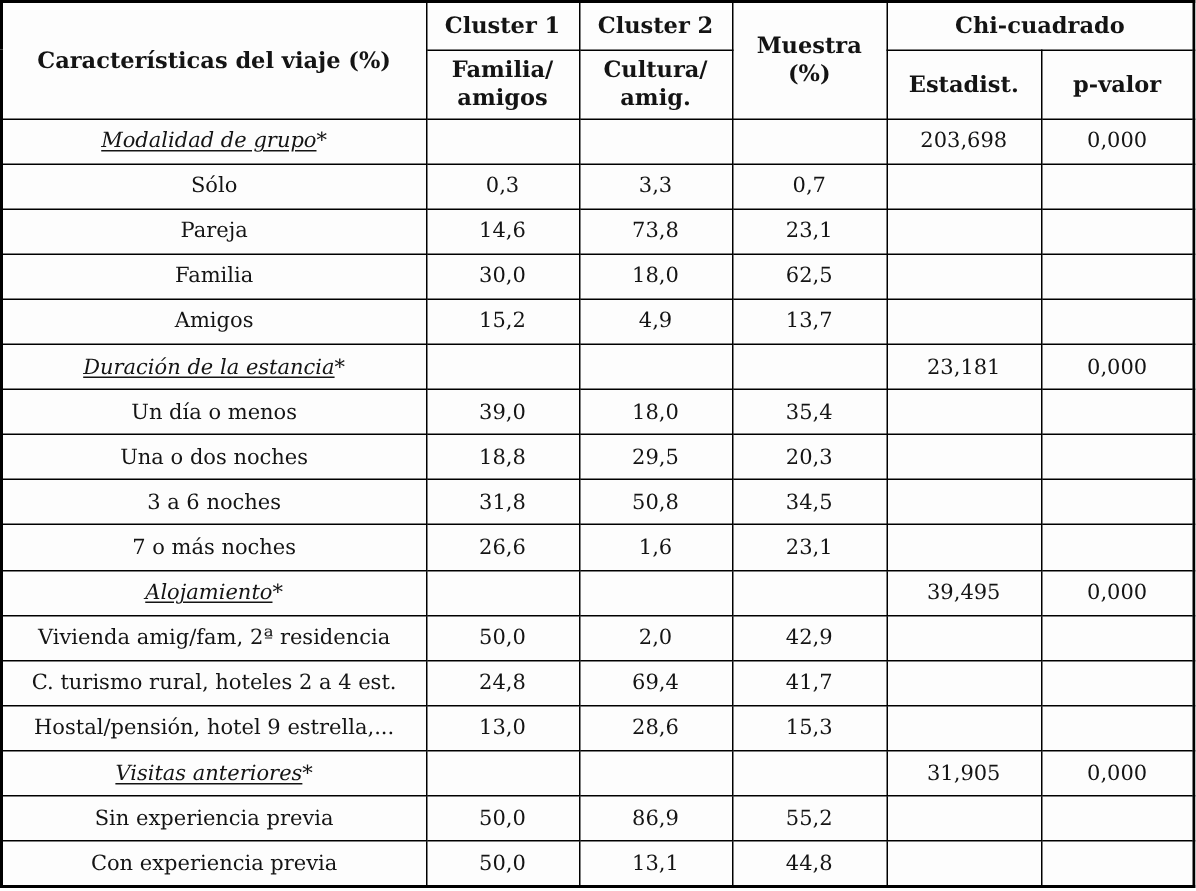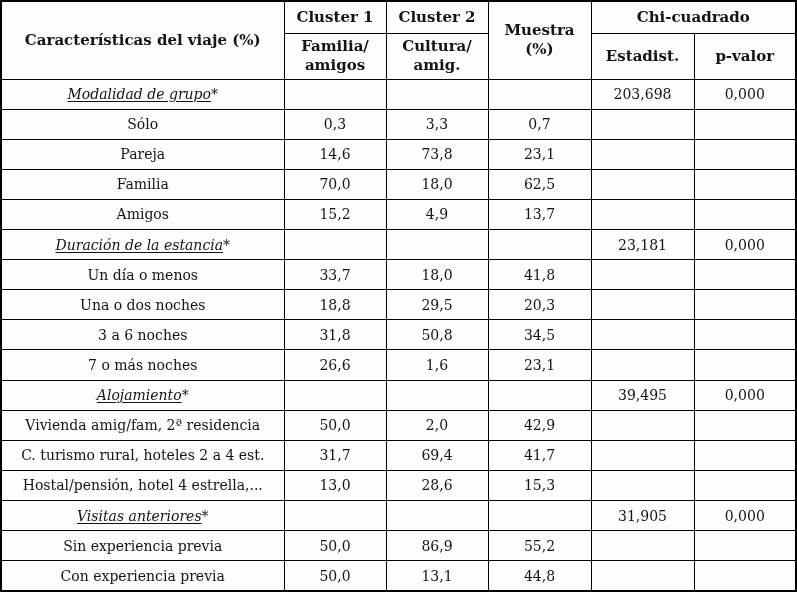--- a/index.html
+++ b/index.html
@@ -115,21 +115,21 @@
         <td>Pareja</td>
         <td>14,6</td>
         <td>73,8</td>
         <td>23,1</td>
         <td></td>
         <td></td>
       </tr>
 
       <tr class="body-row">
         <td>Familia</td>
-        <td>70,0</td>
+        <td>30,0</td>
         <td>18,0</td>
         <td>62,5</td>
         <td></td>
         <td></td>
       </tr>
 
       <tr class="body-row">
         <td>Amigos</td>
         <td>15,2</td>
         <td>4,9</td>
@@ -144,23 +144,23 @@
         </td>
         <td></td>
         <td></td>
         <td></td>
         <td>23,181</td>
         <td>0,000</td>
       </tr>
 
       <tr class="body-row">
         <td>Un día o menos</td>
-        <td>33,7</td>
+        <td>39,0</td>
         <td>18,0</td>
-        <td>41,8</td>
+        <td>35,4</td>
         <td></td>
         <td></td>
       </tr>
 
       <tr class="body-row">
         <td>Una o dos noches</td>
         <td>18,8</td>
         <td>29,5</td>
         <td>20,3</td>
         <td></td>
@@ -200,29 +200,29 @@
         <td>Vivienda amig/fam, 2ª residencia</td>
         <td>50,0</td>
         <td>2,0</td>
         <td>42,9</td>
         <td></td>
         <td></td>
       </tr>
 
       <tr class="body-row">
         <td>C. turismo rural, hoteles 2 a 4 est.</td>
-        <td>31,7</td>
+        <td>24,8</td>
         <td>69,4</td>
         <td>41,7</td>
         <td></td>
         <td></td>
       </tr>
 
       <tr class="body-row">
-        <td>Hostal/pensión, hotel 4 estrella,...</td>
+        <td>Hostal/pensión, hotel 9 estrella,...</td>
         <td>13,0</td>
         <td>28,6</td>
         <td>15,3</td>
         <td></td>
         <td></td>
       </tr>
 
       <tr class="body-row">
         <td class="section-cell">
           <span class="section-label">Visitas anteriores</span><span class="section-star">*</span>

